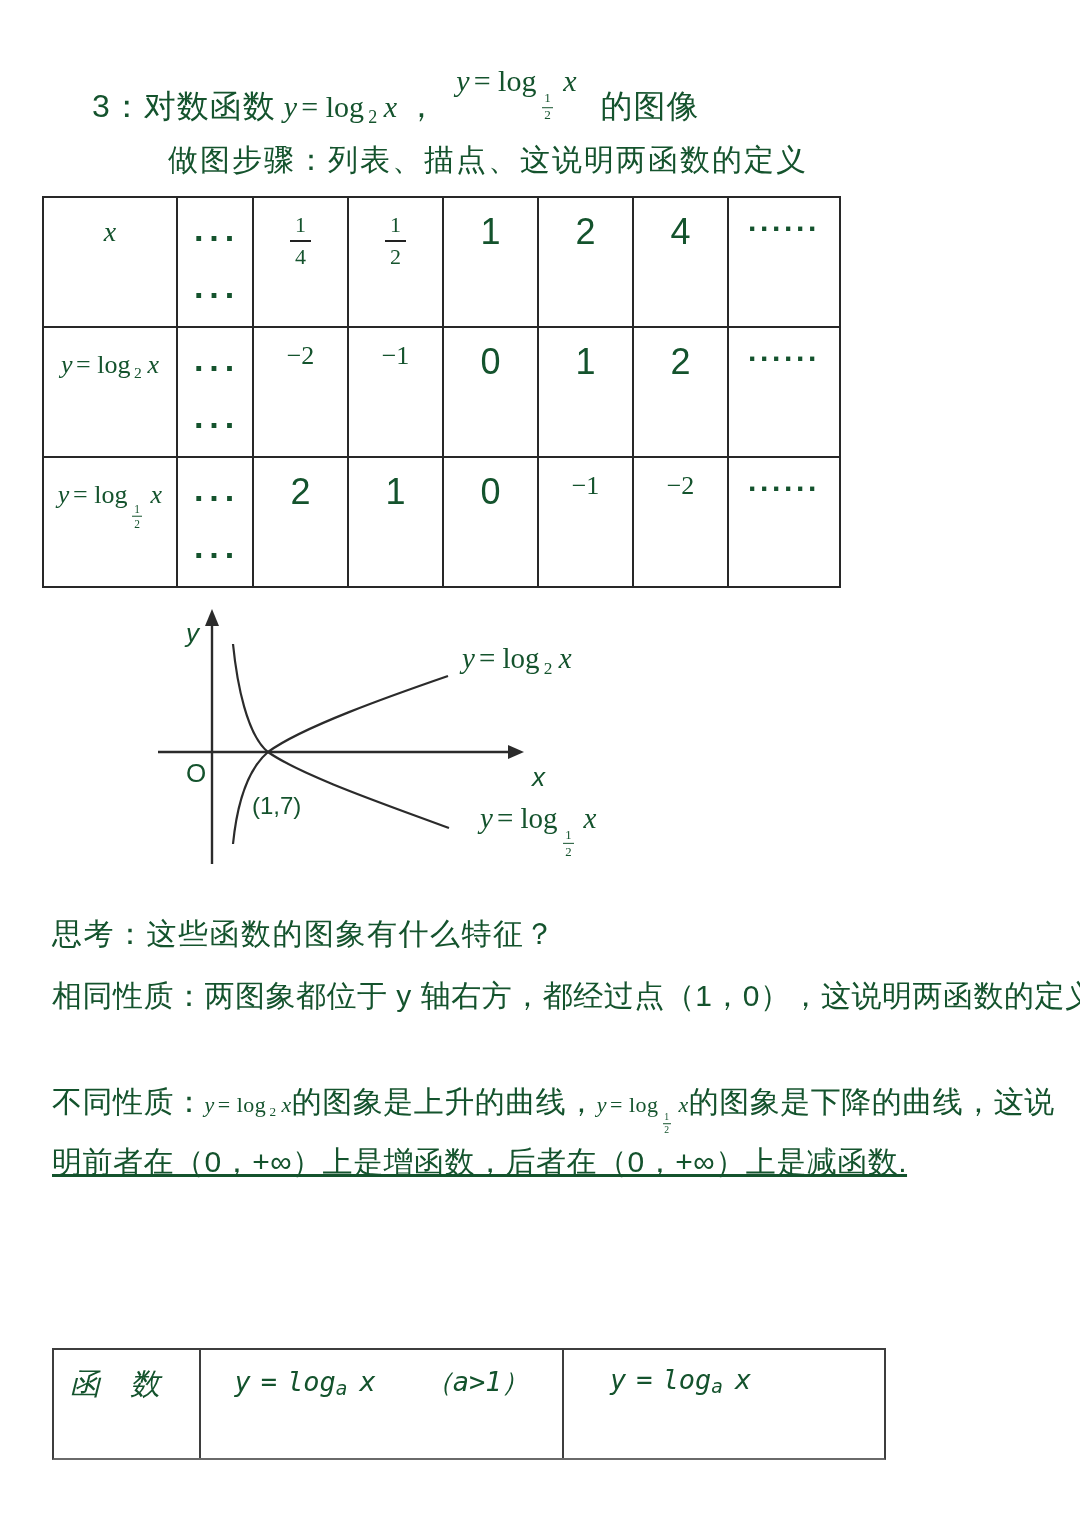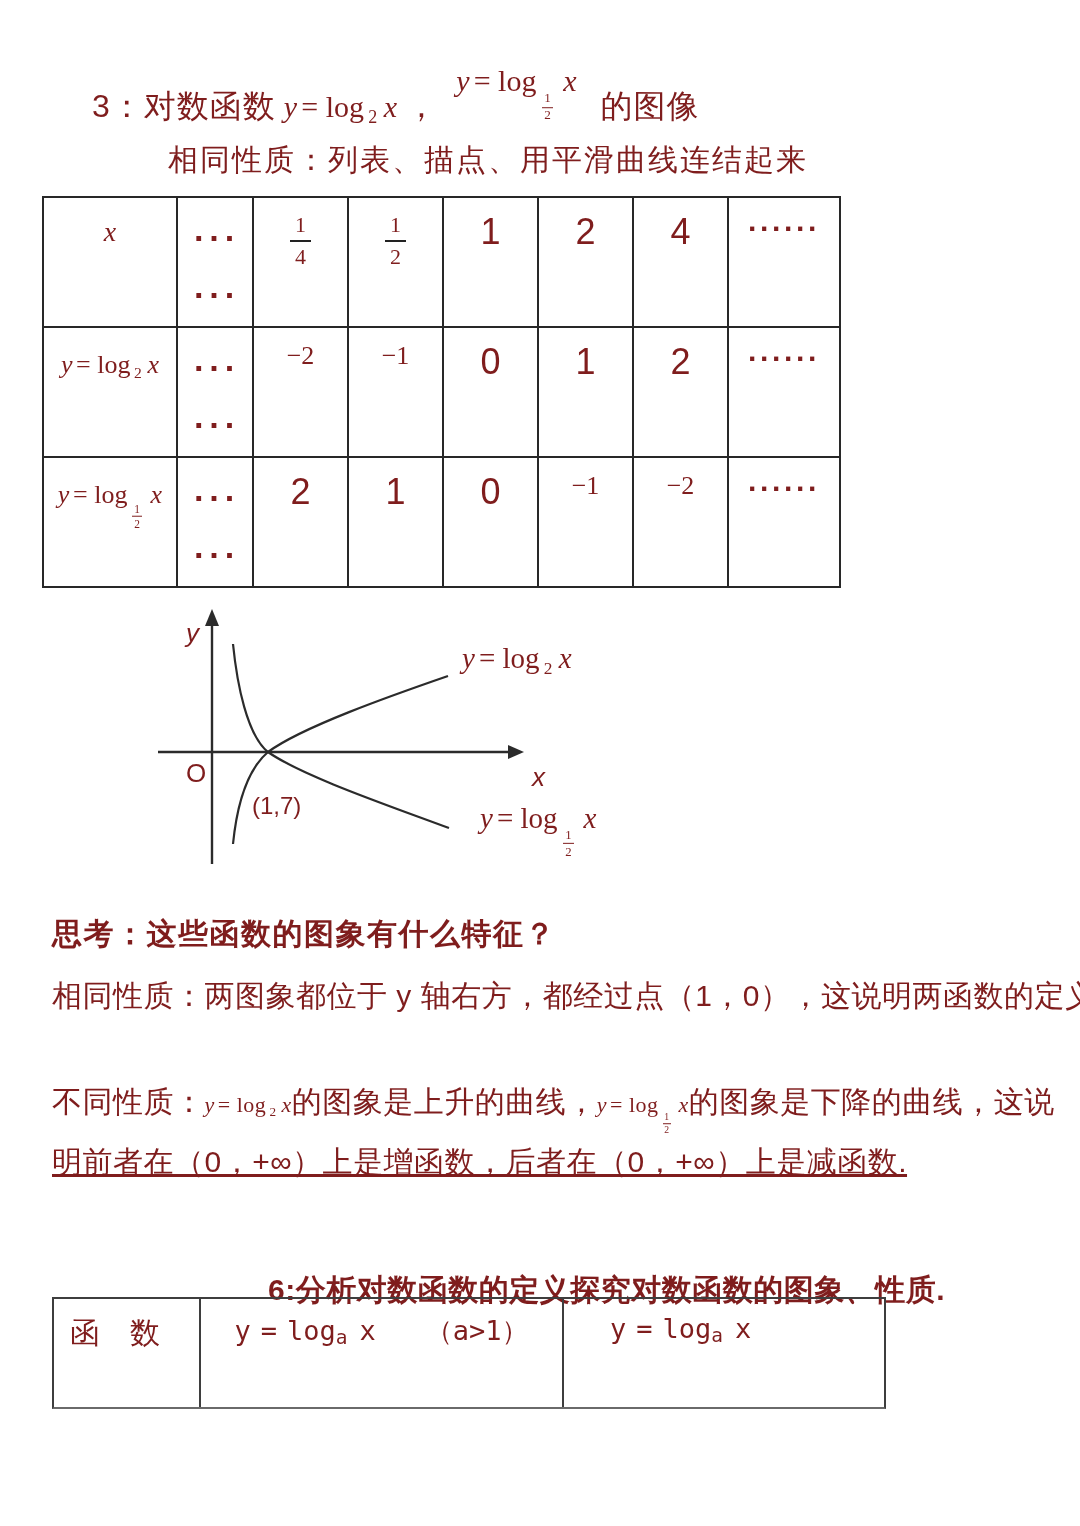--- a/index.html
+++ b/index.html
@@ -1,19 +1,19 @@
 <!DOCTYPE html>
 <html><head>
 <meta charset="utf-8">
 <style>
   * { margin:0; padding:0; box-sizing:border-box; }
   html,body { background:#ffffff; }
   .page {
     position:relative; width:1080px; height:1526px; margin:0 auto;
-    background:#ffffff; color:#7f1d1d; overflow:hidden;
+    background:#ffffff; color:#14532d; overflow:hidden;
     font-family:"Liberation Sans", sans-serif;
   }
 
   
   .fx { font-family:"Liberation Serif", serif; white-space:nowrap; display:inline-block; }
   .fx .v { font-style:italic; }
   .fx .eq { margin:0 .14em; }
   .fx .s2 { font-size:.6em; vertical-align:-0.32em; }
   .fx .varx { font-style:italic; margin-left:.22em; }
   .fx .sfrac {
@@ -69,32 +69,32 @@
   .g-y { left:46px; top:22px; }
   .g-o { left:46px; top:162px; }
   .g-x { left:392px; top:166px; }
   .g-pt { left:112px; top:196px; font-size:24px; }
   .g-f2 { left:322px; top:46px; }
   .g-fh { left:340px; top:206px; }
 
   
   .tline { position:absolute; left:52px; font-size:30px; letter-spacing:.5px; white-space:nowrap; }
   .tline .fx { margin:0 0; }
-  .l-think { top:914px; font-weight:700; letter-spacing:1.5px; }
+  .l-think { top:914px; font-weight:400; letter-spacing:1.5px; }
   .l-same1 { top:976px; }
   .l-same2 { top:1030px; }
   .l-diff1 { top:1082px; }
   .l-diff2 { top:1142px;text-decoration:underline; }
 
   
   .sec6-title { position:absolute; left:268px; top:1270px; font-size:30px; font-weight:700; letter-spacing:.5px; }
   .t6 {
-    position:absolute; left:52px; top:1297px; height:112px;
+    position:absolute; left:52px; top:1348px; height:112px;
     display:grid; grid-template-columns:147px 363px 320px;
-    border:2px solid #3e3e3e; border-bottom-color:#6a6a6a;
+    border:2px solid #3e3e3e; border-bottom-color:#6a6a6a;font-style:italic;
   }
   .t6 .c { border-right:2px solid #3e3e3e; padding:14px 0 0 0; }
   .t6 .c:last-child { border-right:none; }
   .t6 .c-head { font-size:30px; padding-left:16px; }
   .t6 .c-mid { text-align:center; }
   .t6 .c-right { padding-left:46px; }
   .mono { font-family:"DejaVu Sans Mono", monospace; font-size:27px; white-space:nowrap; }
   .mono .meq { margin:0 10px; }
   .mono .msub { font-size:.72em; vertical-align:-0.22em; }
   .mono .mx { margin-left:12px; }
@@ -106,21 +106,21 @@
 
 <div class="page">
 
   <div class="title-line">
     <span class="t">3：</span><span class="t">对数函数</span><span class="fx fx-30"><span class="v">y</span><span class="eq">= log</span><span class="s2">2</span><span class="varx">x</span></span><span class="t">，</span><span class="raised"><span class="fx fx-30"><span class="v">y</span><span class="eq">= log</span><span class="sfrac">
             <span class="n">1</span>
             <span class="d">2</span>
           </span><span class="varx">x</span></span></span><span class="t">的图像</span>
   </div>
 
-  <div class="steps-line">相同性质：列表、描点、用平滑曲线连结起来</div>
+  <div class="steps-line">做图步骤：列表、描点、这说明两函数的定义</div>
 
   <div class="vt">
 
     <div class="cell head-x">x</div>
     <div class="cell dots">
       <span class="dotrun">···</span>
       <span class="dotrun">···</span>
     </div>
     <div class="cell">
       <span class="bfrac">
@@ -206,21 +206,20 @@
   </div>
   <div class="tline l-same1">相同性质：两图象都位于 y 轴右方，都经过点（1，0），这说明两函数的定义</div>
   <div class="tline l-diff1">
     <span>不同性质：</span><span class="fx fx-22"><span class="v">y</span><span class="eq">= log</span><span class="s2">2</span><span class="varx">x</span></span><span>的图象是上升的曲线，</span><span class="fx fx-22"><span class="v">y</span><span class="eq">= log</span><span class="sfrac">
           <span class="n">1</span>
           <span class="d">2</span>
         </span><span class="varx">x</span></span><span>的图象是下降的曲线，这说</span>
   </div>
   <div class="tline l-diff2">明前者在（0，+∞）上是增函数，后者在（0，+∞）上是减函数.</div>
 
-  <div class="sec6-title">6:分析对数函数的定义探究对数函数的图象、性质.</div>
 
   <div class="t6">
     <div class="c c-head">函　数</div>
     <div class="c c-mid">
       <span class="mono"><span>y</span><span class="meq">=</span><span>log</span><span class="msub">a</span><span class="mx">x</span><span class="cond">（a&gt;1）</span></span>
     </div>
     <div class="c c-right">
       <div><span class="mono"><span>y</span><span class="meq">=</span><span>log</span><span class="msub">a</span><span class="mx">x</span></span></div>
     </div>
   </div>

